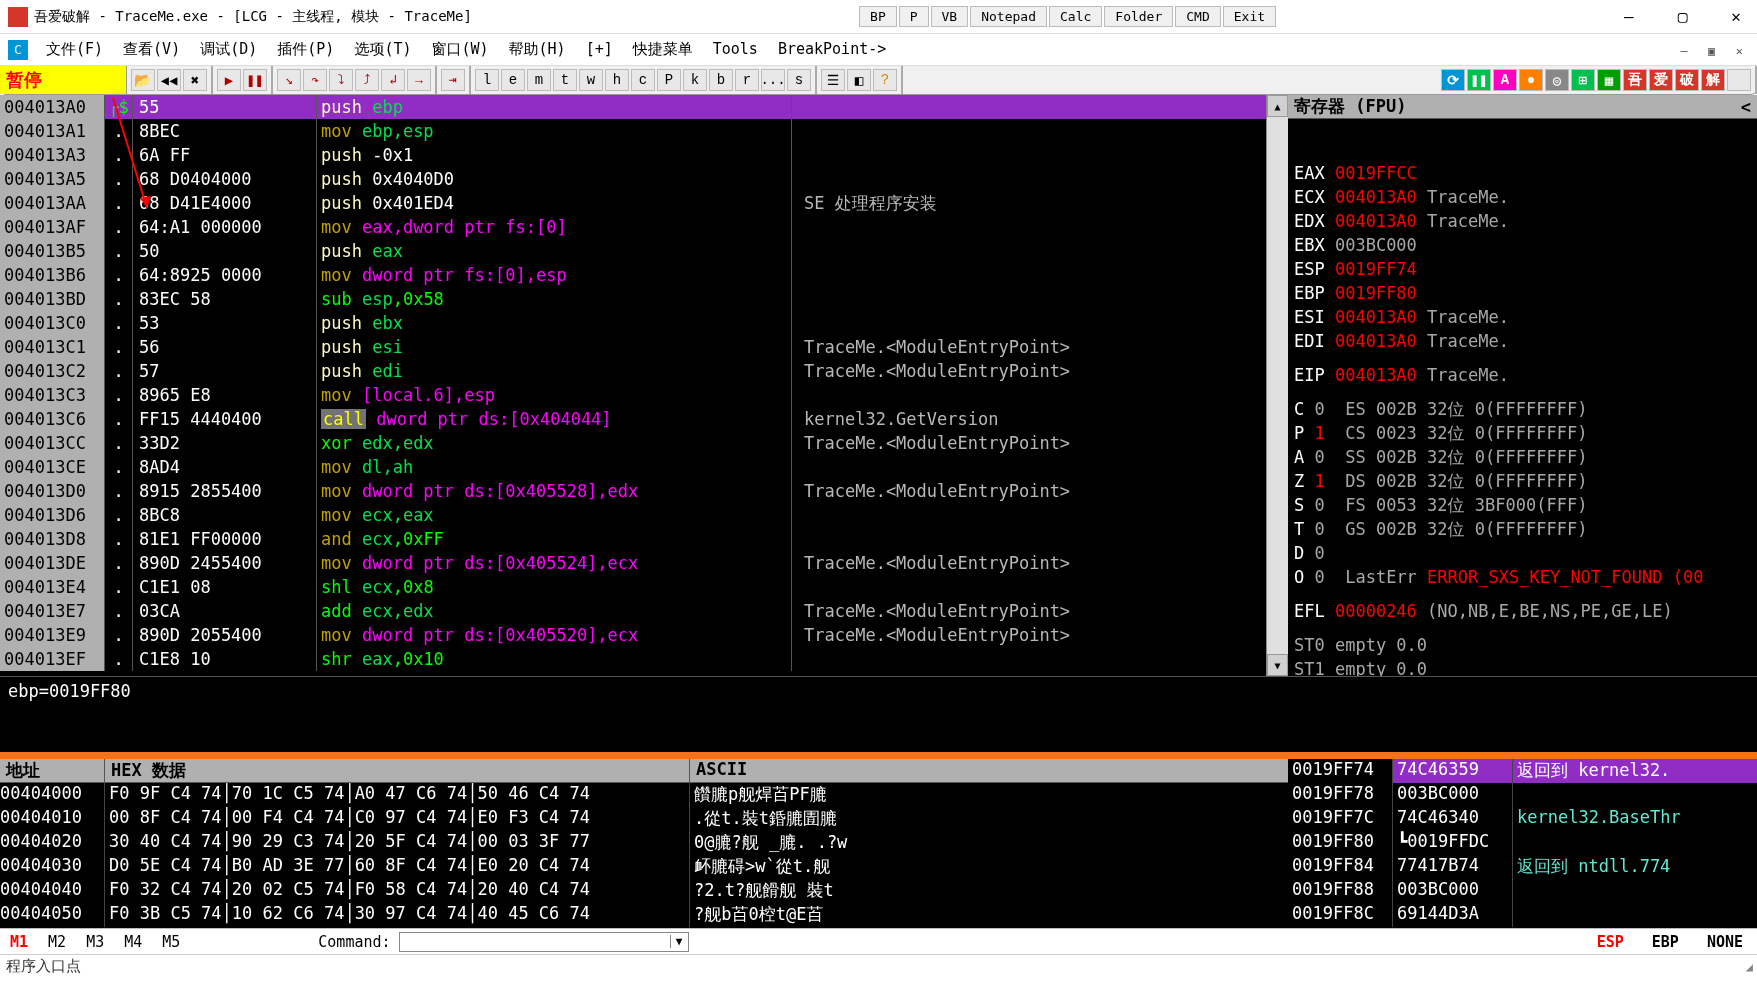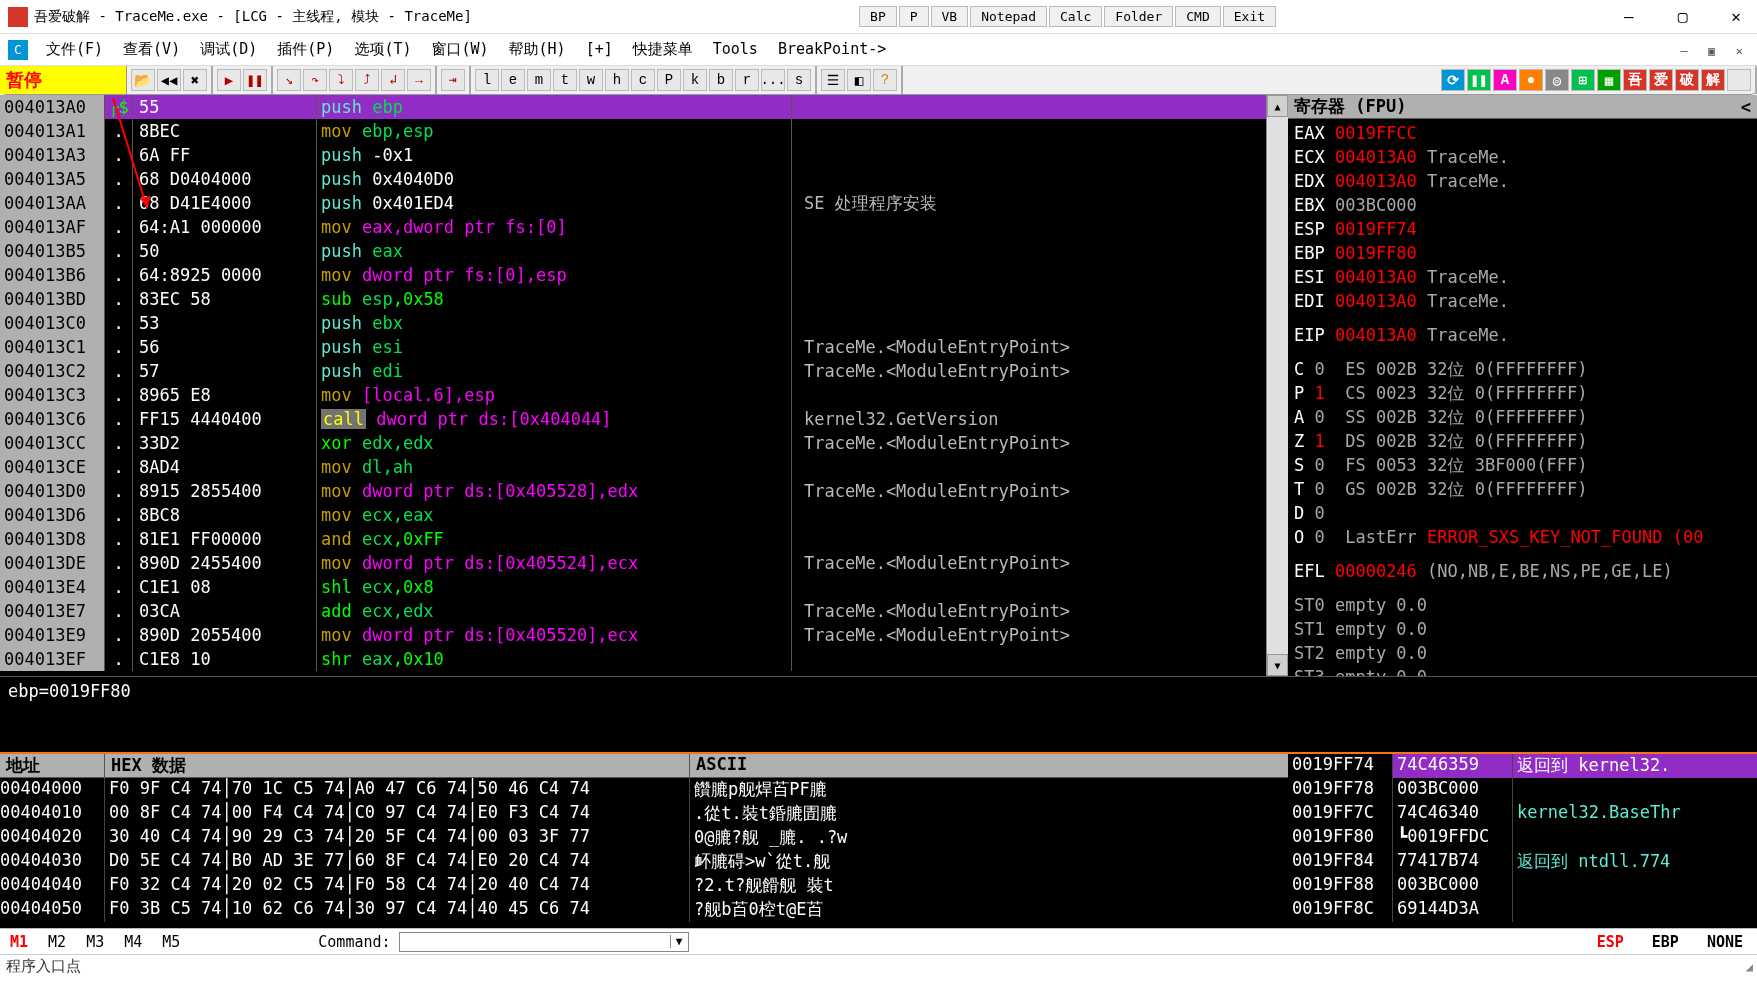--- a/index.html
+++ b/index.html
@@ -40,51 +40,51 @@
 .mark-col { width: 28px; color: #fff; border-right: 1px solid #555; background:#000; text-align:center; display:flex; align-items:center; justify-content:center; }
 .disasm-row.highlighted .mark-col { background: #912cc4; }
 .bytes-col { width: 184px; color: #fff; padding-left: 6px; background:#000; border-right:1px solid #555; display:flex; align-items:center; }
 .disasm-row.highlighted .bytes-col { background: #912cc4; }
 .instr-col { width: 475px; padding-left: 4px; background:#000; border-right:1px solid #555; display:flex; align-items:center; }
 .disasm-row.highlighted .instr-col { background: #912cc4; }
 .cmt-col { flex: 1; color: #b8b8b8; padding-left: 12px; background:#000; display:flex; align-items:center; }
 .disasm-row.highlighted .cmt-col { background: #912cc4; }
 
 .dollar-mark { color: #00ff00; }
-.kw-push { color: #5eead4; }
+.kw-push { color: #fef9c3; }
 .kw-mov { color: #c4a000; }
 .kw-sub { color: #00ff00; }
 .kw-xor { color: #00ff00; }
 .kw-and { color: #c4a000; }
 .kw-shl { color: #00ff00; }
 .kw-add { color: #00ff00; }
 .kw-shr { color: #00ff00; }
 .kw-call { background: #737373; color: #ffff00; padding: 0 2px; }
 .reg { color: #00e050; }
 .imm { color: #00ff00; }
 .mem { color: #ff00ff; }
 
 .scroll-v { width: 22px; background: #e0e0e0; display: flex; flex-direction: column; align-items: center; border-left:1px solid #888; }
 .scroll-v .arrow { height: 22px; width:100%; background: #d0d0d0; border:1px solid #999; display:flex; align-items:center; justify-content:center; font-size:10px; cursor:pointer; }
 .scroll-v .track { flex:1; background:#e8e8e8; }
 
-.registers { flex: 1; background: #000; display: flex; flex-direction: column; }
+.registers { flex: 1; background: #000; display: flex; flex-direction: column; gap: 40px; }
 .reg-header { height: 24px; background: #b0b0b0; color: #000; font-family: "Courier New", monospace; font-size: 17px; font-weight: bold; padding-left: 6px; border-bottom: 1px solid #555; display:flex; align-items:center; }
 .reg-header .left-arrow { margin-left: auto; margin-right: 6px; cursor:pointer; }
 .reg-body { flex: 1; overflow: hidden; font-family: "Courier New", monospace; font-size: 17px; padding: 2px 6px; }
 .reg-line { height: 24px; white-space: pre; display:flex; align-items:center; }
 .reg-name { color: #fff; }
 .reg-val-red { color: #ff0000; }
 .reg-val { color: #a8a8a8; }
 .reg-cmt { color: #a8a8a8; }
 
 .info-bar { height: 76px; background: #000; color: #fff; font-family: "Courier New", monospace; font-size: 17px; padding: 4px 8px; border-top:1px solid #555; display:flex; }
 .info-bar .info-text { flex:1; }
 
-.bottom-area { display: flex; height: 176px; border-top:2px solid #f97316; }
+.bottom-area { display: flex; height: 176px; border-top:7px solid #f97316; }
 .dump-pane { width: 1288px; background: #000; display: flex; flex-direction: column; }
 .dump-header { height: 24px; background: #b0b0b0; color: #000; font-family: "Courier New", monospace; font-size: 17px; font-weight: bold; display: flex; border-bottom:1px solid #555; }
 .dump-header .h-addr { width: 105px; padding-left: 6px; border-right:1px solid #555; }
 .dump-header .h-hex { width: 585px; padding-left: 6px; border-right:1px solid #555; }
 .dump-header .h-ascii { flex:1; padding-left: 6px; }
 .dump-body { flex: 1; overflow: hidden; font-family: "Courier New", monospace; font-size: 17px; }
 .dump-row { height: 24px; display: flex; white-space: pre; }
 .dump-row .d-addr { width: 105px; background: #000; color: #fff; padding-left: 0; border-right:1px solid #444; }
 .dump-row .d-hex { width: 585px; background: #000; color: #fff; padding-left: 4px; border-right:1px solid #444; }
 .dump-row .d-ascii { flex:1; background: #000; color: #fff; padding-left: 4px; }

